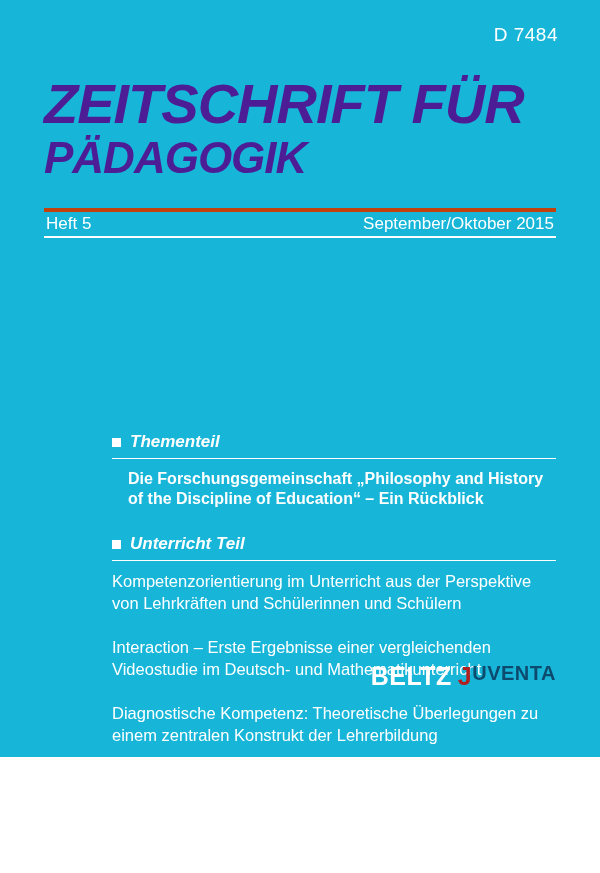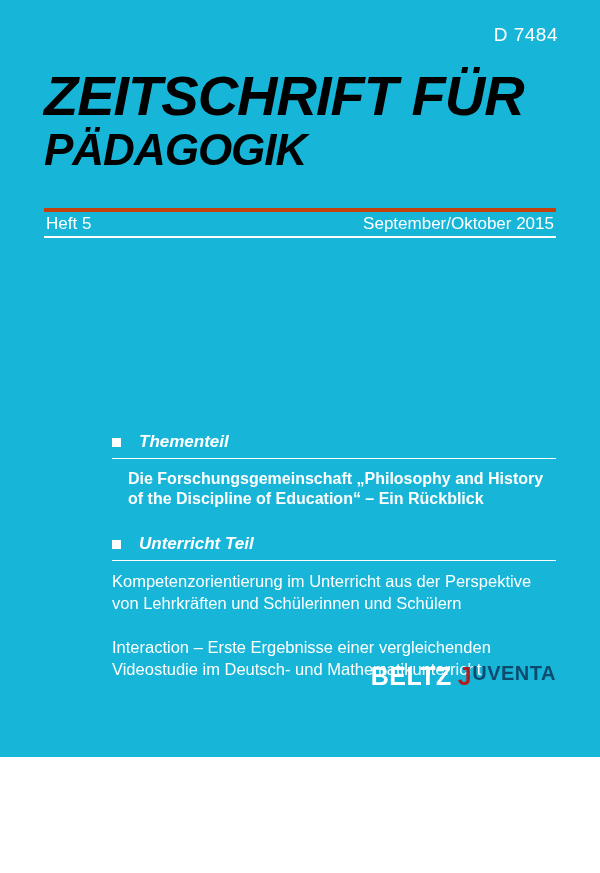--- a/index.html
+++ b/index.html
@@ -25,24 +25,24 @@
     position: absolute;
     top: 24px;
     right: 42px;
     color: #ffffff;
     font-size: 19px;
     letter-spacing: 0.5px;
   }
   
   .masthead {
     position: absolute;
-    top: 70px;
+    top: 78px;
     left: 44px;
     right: 44px;
-    color: #000000;
+    color: #4c1d95;
   }
   .masthead .line {
     font-style: italic;
     font-weight: bold;
     font-size: 56px;
     line-height: 0.92;
     letter-spacing: -1px;
     white-space: nowrap;
   }
   .masthead .line2 {
@@ -72,21 +72,21 @@
   .content {
     position: absolute;
     left: 112px;
     right: 44px;
     top: 432px;
     color: #ffffff;
   }
   .section-head {
     display: flex;
     align-items: center;
-    gap: 18px;
+    gap: 9px;
     font-style: italic;
     font-weight: bold;
     font-size: 17px;
     margin-bottom: 6px;
   }
   .bullet {
     width: 9px;
     height: 9px;
     background: #ffffff;
     display: inline-block;
@@ -157,20 +157,21 @@
     <div class="rule"></div>
     <p class="title-main">Die Forschungsgemeinschaft „Philosophy and History of the Discipline of Education“ – Ein Rückblick</p>
 
     <div class="section-head second">
       <span class="bullet"></span>
       <span>Unterricht Teil</span>
     </div>
     <div class="rule"></div>
     <p class="entry">Kompetenzorientierung im Unterricht aus der Perspektive von Lehrkräften und Schülerinnen und Schülern</p>
     <p class="entry">Interaction – Erste Ergebnisse einer vergleichenden Videostudie im Deutsch- und Mathematikunterricht</p>
+    <p class="entry">Diagnostische Kompetenz: Theoretische Überlegungen zu einem zentralen Konstrukt der Lehrerbildung</p>
 
   </div>
 
   <div class="logo">
     <span class="beltz">BELTZ</span>
     <span class="j">J</span>
     <span class="uventa">UVENTA</span>
   </div>
 
 </div>

